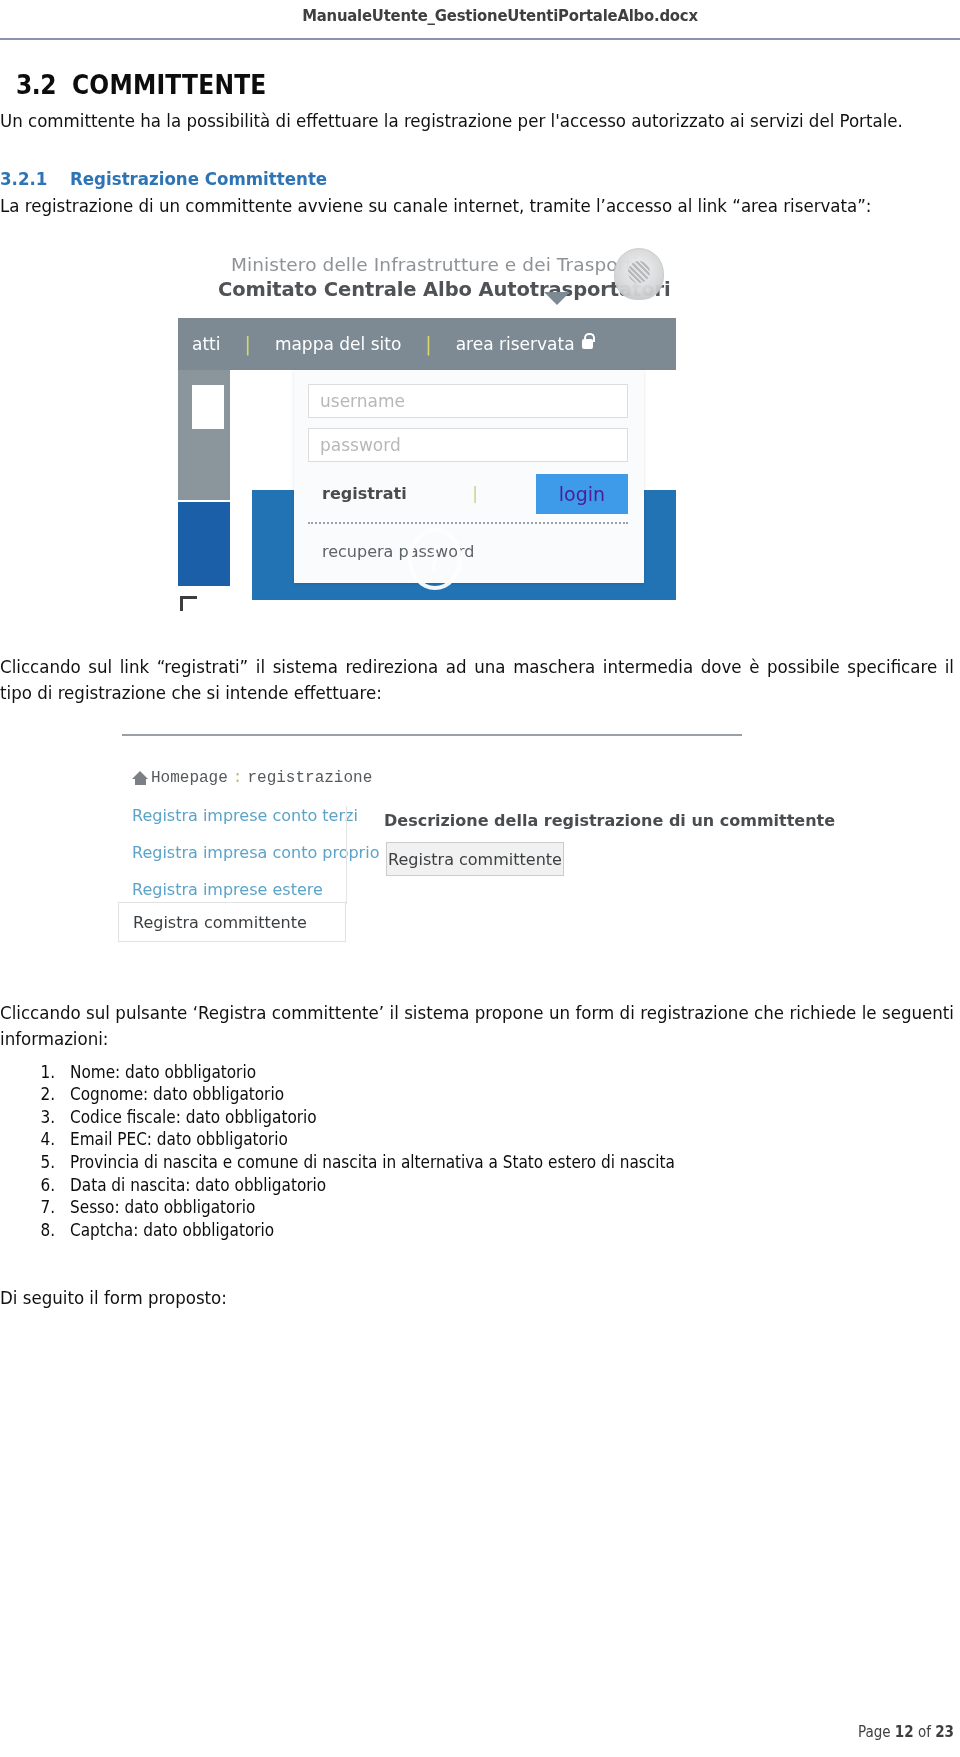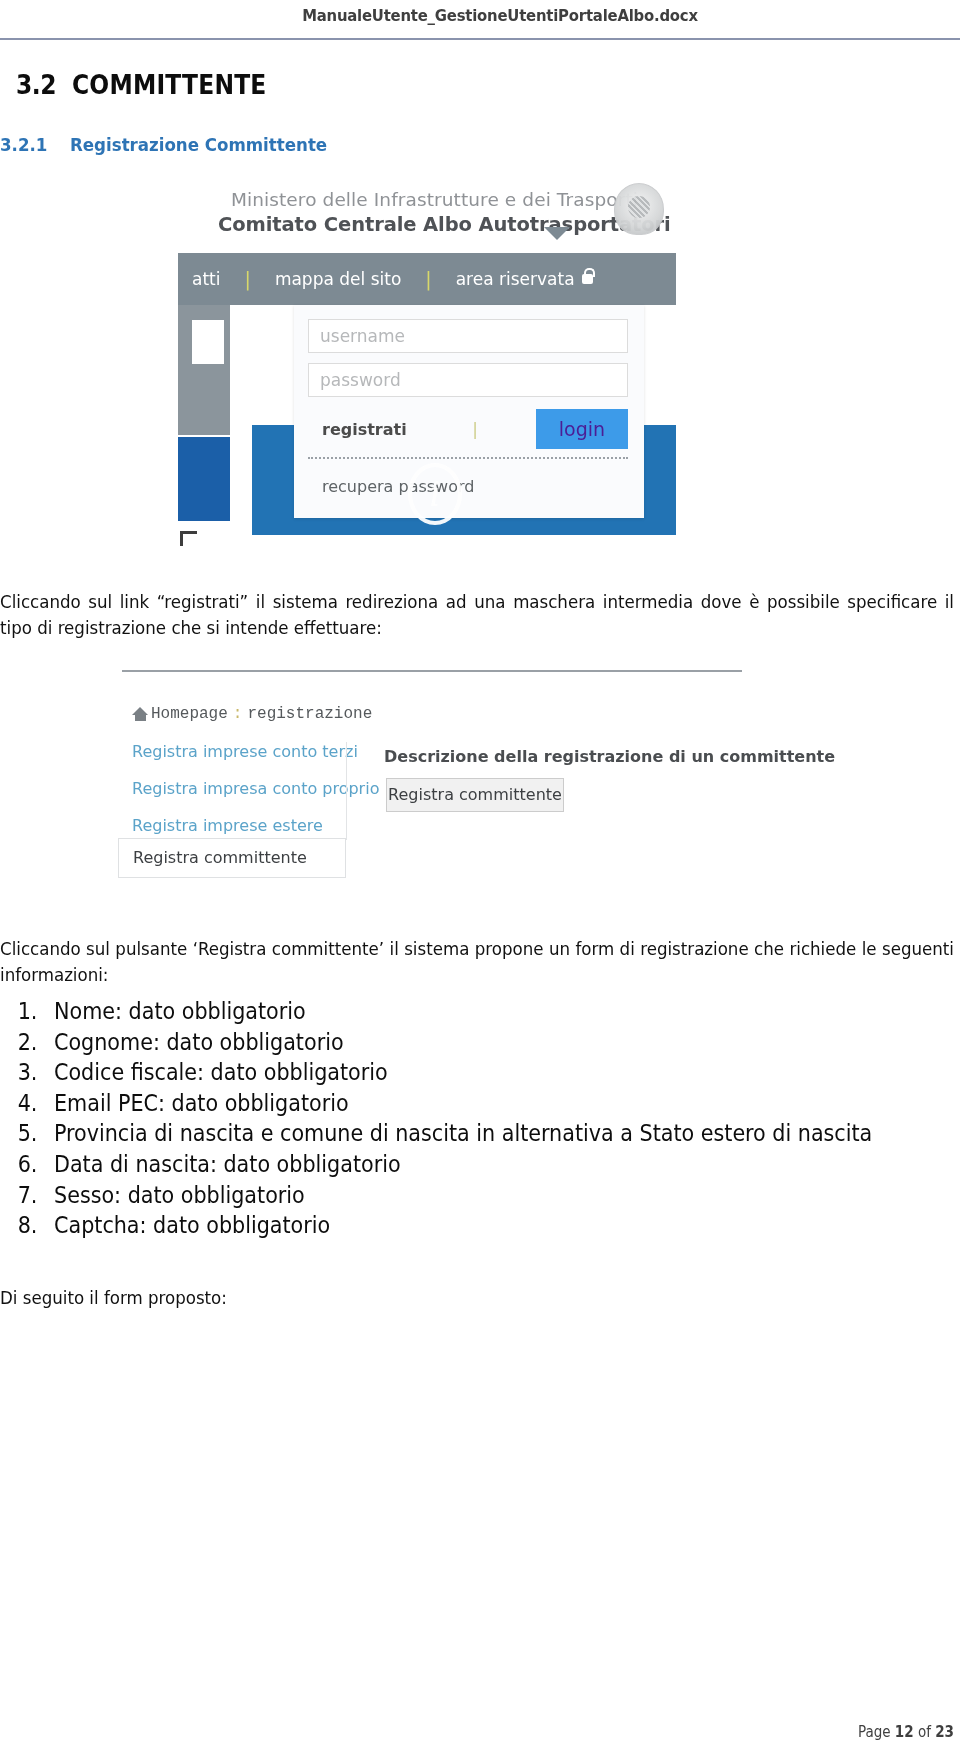--- a/index.html
+++ b/index.html
@@ -462,22 +462,22 @@
     align-items: center;
     justify-content: center;
     font-size: 16px;
     font-family: "DejaVu Sans", sans-serif;
     color: #3c3f42;
   }
 
   
   ol.info-list {
     margin: 8px 0 0 0;
-    padding-left: 44px;
-    font-size: 23px;
+    padding-left: 60px;
+    font-size: 17px;
     font-family: "DejaVu Sans Condensed", "Liberation Sans", sans-serif;
   }
   ol.info-list li {
     line-height: 1.33;
     padding-left: 10px;
   }
 
   
   .doc-footer {
     position: absolute;
@@ -497,26 +497,28 @@
   <div class="doc-header-rule"></div>
 </div>
 
 <div class="content">
 
   <div class="h2-row">
     <span class="h2-num">3.2</span>
     <span class="h2-text">COMMITTENTE</span>
   </div>
 
+  <p class="body-text">Un committente ha la possibilità di effettuare la registrazione per l'accesso autorizzato ai servizi del Portale.</p>
 
   <div class="h3-row">
     <span class="h3-num">3.2.1</span>
     <span class="h3-text">Registrazione Committente</span>
   </div>
 
+  <p class="body-text justify">La registrazione di un committente avviene su canale internet, tramite l’accesso al link “area riservata”:</p>
 
   <div class="shot1">
 
     <div class="shot1-brand">
       <div class="brand-line1">Ministero delle Infrastrutture e dei Trasporti</div>
       <div class="brand-line2">Comitato Centrale Albo Autotrasportatori</div>
     </div>
     <div class="emblem"></div>
 
     <div class="navbar">

